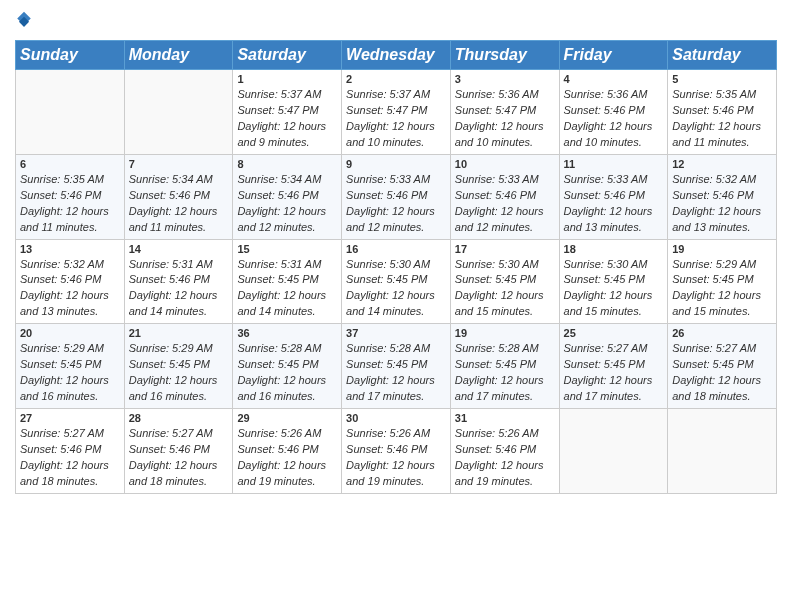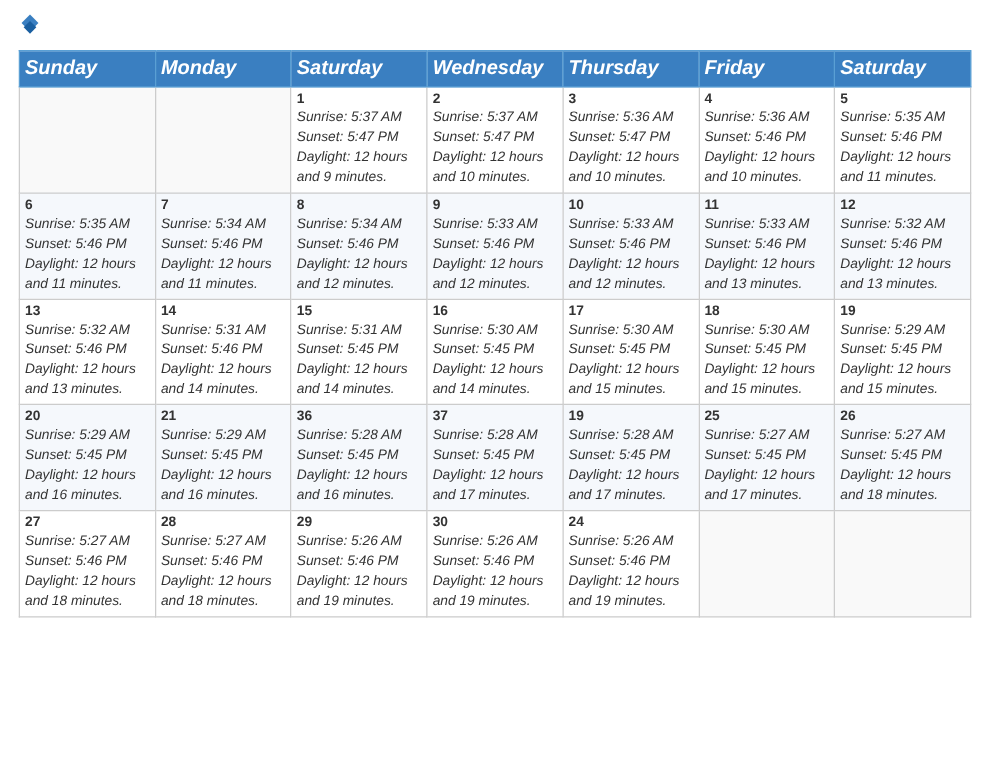--- a/index.html
+++ b/index.html
@@ -326,21 +326,21 @@
 Sunset: 5:46 PM
 Daylight: 12 hours and 19 minutes.</div>
           </td>
           <td>
             <span class="day-number">30</span>
             <div class="day-info" style="white-space: pre-line;">Sunrise: 5:26 AM
 Sunset: 5:46 PM
 Daylight: 12 hours and 19 minutes.</div>
           </td>
           <td>
-            <span class="day-number">24</span>
+            <span class="day-number">31</span>
             <div class="day-info" style="white-space: pre-line;">Sunrise: 5:26 AM
 Sunset: 5:46 PM
 Daylight: 12 hours and 19 minutes.</div>
           </td>
           <td class="empty-cell"></td>
           <td class="empty-cell"></td>
         </tr>
       </tbody>
   </table>
 </div>

